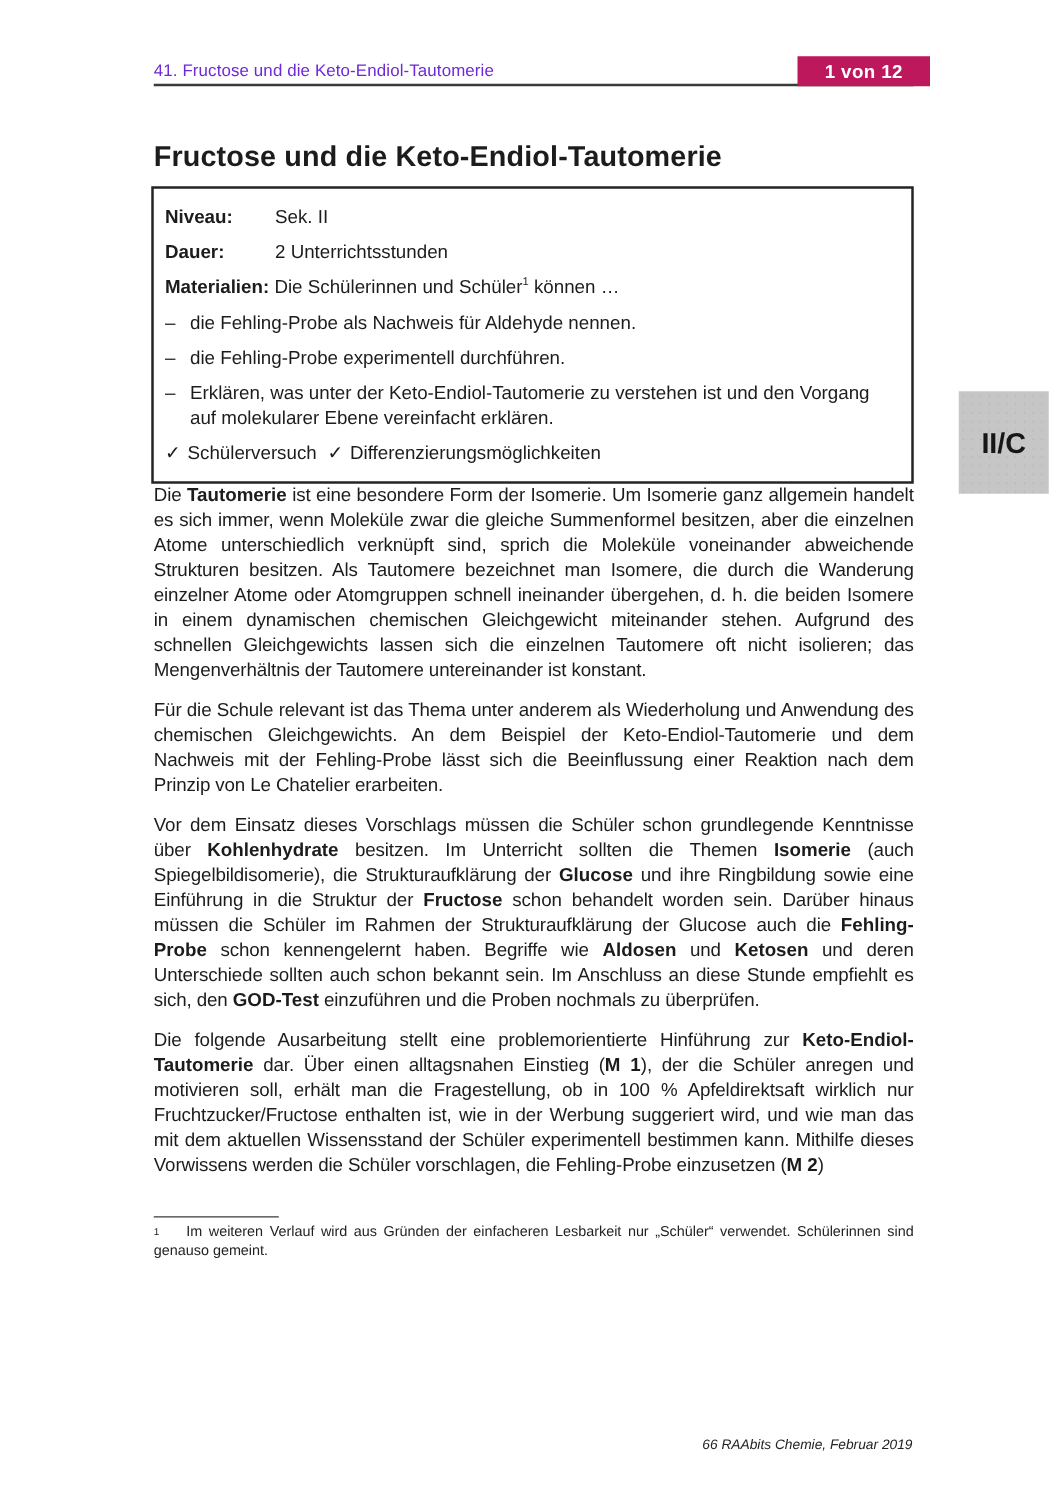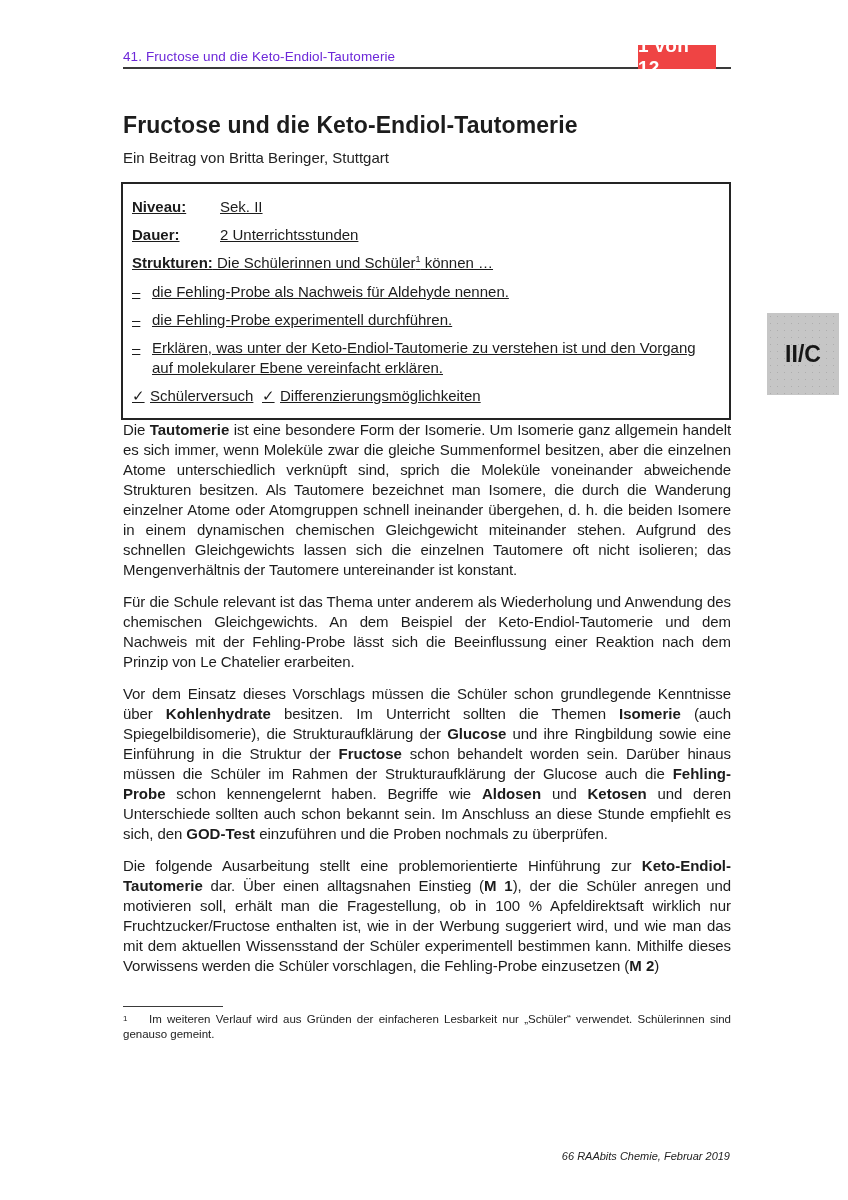--- a/index.html
+++ b/index.html
@@ -10,39 +10,39 @@
   }
   
   .header-title{
     position:absolute;left:123px;top:49px;font-size:13.5px;color:#6d28d9;
     letter-spacing:.1px;
   }
   .header-rule{
     position:absolute;left:123px;top:67px;width:608px;height:2px;background:#3a3a3a;
   }
   .page-badge{
-    position:absolute;left:638px;top:45px;width:78px;height:24px;
-    background:#ef4444;color:#ffffff;font-weight:bold;font-size:19px;
+    position:absolute;left:638px;top:45px;width:106px;height:24px;
+    background:#be185d;color:#ffffff;font-weight:bold;font-size:15px;
     display:flex;align-items:center;justify-content:center;letter-spacing:.3px;
   }
   
   .side-tab{
     position:absolute;left:767px;top:313px;width:72px;height:82px;
     background:#c6c6c6;
     background-image:radial-gradient(#adadad .6px,transparent .8px);
     background-size:7px 7px;
     display:flex;align-items:center;justify-content:center;
     font-weight:bold;font-size:23px;color:#161616;
   }
   
   .doc{position:absolute;left:123px;top:112px;width:608px;}
   h1.article-title{font-size:23px;line-height:26px;margin:0 0 11px 0;font-weight:bold;letter-spacing:.1px;}
   .byline{font-size:15px;margin:0 0 16px 0;color:#222222;}
   
-  .info-box{border:2px solid #242424;padding:10px 24px 12px 9px;margin:0 0 0 -2px;text-decoration:underline;}
+  .info-box{border:2px solid #242424;padding:10px 24px 12px 9px;margin:0 0 0 -2px;}
   .info-row{display:flex;line-height:20px;font-size:15px;margin:3px 0 8px 0;}
   .info-label{font-weight:bold;width:88px;flex:0 0 88px;}
   .kompetenzen{font-size:15px;line-height:20px;margin:4px 0 9px 0;}
   .bullet{display:flex;font-size:15px;line-height:20px;margin:0 0 8px 0;}
   .bullet .dash{width:20px;flex:0 0 20px;}
   .materials-heading{font-weight:bold;font-size:15px;line-height:20px;margin:4px 0 9px 0;}
   .materials-row{display:flex;font-size:15px;line-height:20px;}
   .mat-item{display:flex;}
   .mat-item.first{width:130px;flex:0 0 130px;}
   .mat-item .check{width:18px;flex:0 0 18px;}
@@ -70,32 +70,31 @@
 
 <div class="header-title">41. Fructose und die Keto-Endiol-Tautomerie</div>
 <div class="header-rule"></div>
 <div class="page-badge">1 von 12</div>
 
 <div class="side-tab">II/C</div>
 
 <div class="doc">
 
   <h1 class="article-title">Fructose und die Keto-Endiol-Tautomerie</h1>
-  <div class="byline">Ein Beitrag von Britta Beringer, Stuttgart</div>
 
   <div class="info-box">
     <div class="info-row">
       <span class="info-label">Niveau:</span>
       <span class="info-value">Sek. II</span>
     </div>
     <div class="info-row">
       <span class="info-label">Dauer:</span>
       <span class="info-value">2 Unterrichtsstunden</span>
     </div>
-    <div class="kompetenzen"><b>Strukturen:</b> Die Schülerinnen und Schüler<sup>1</sup> können …</div>
+    <div class="kompetenzen"><b>Materialien:</b> Die Schülerinnen und Schüler<sup>1</sup> können …</div>
     <div class="bullet">
       <span class="dash">–</span>
       <span>die Fehling-Probe als Nachweis für Aldehyde nennen.</span>
     </div>
     <div class="bullet">
       <span class="dash">–</span>
       <span>die Fehling-Probe experimentell durchführen.</span>
     </div>
     <div class="bullet">
       <span class="dash">–</span>

